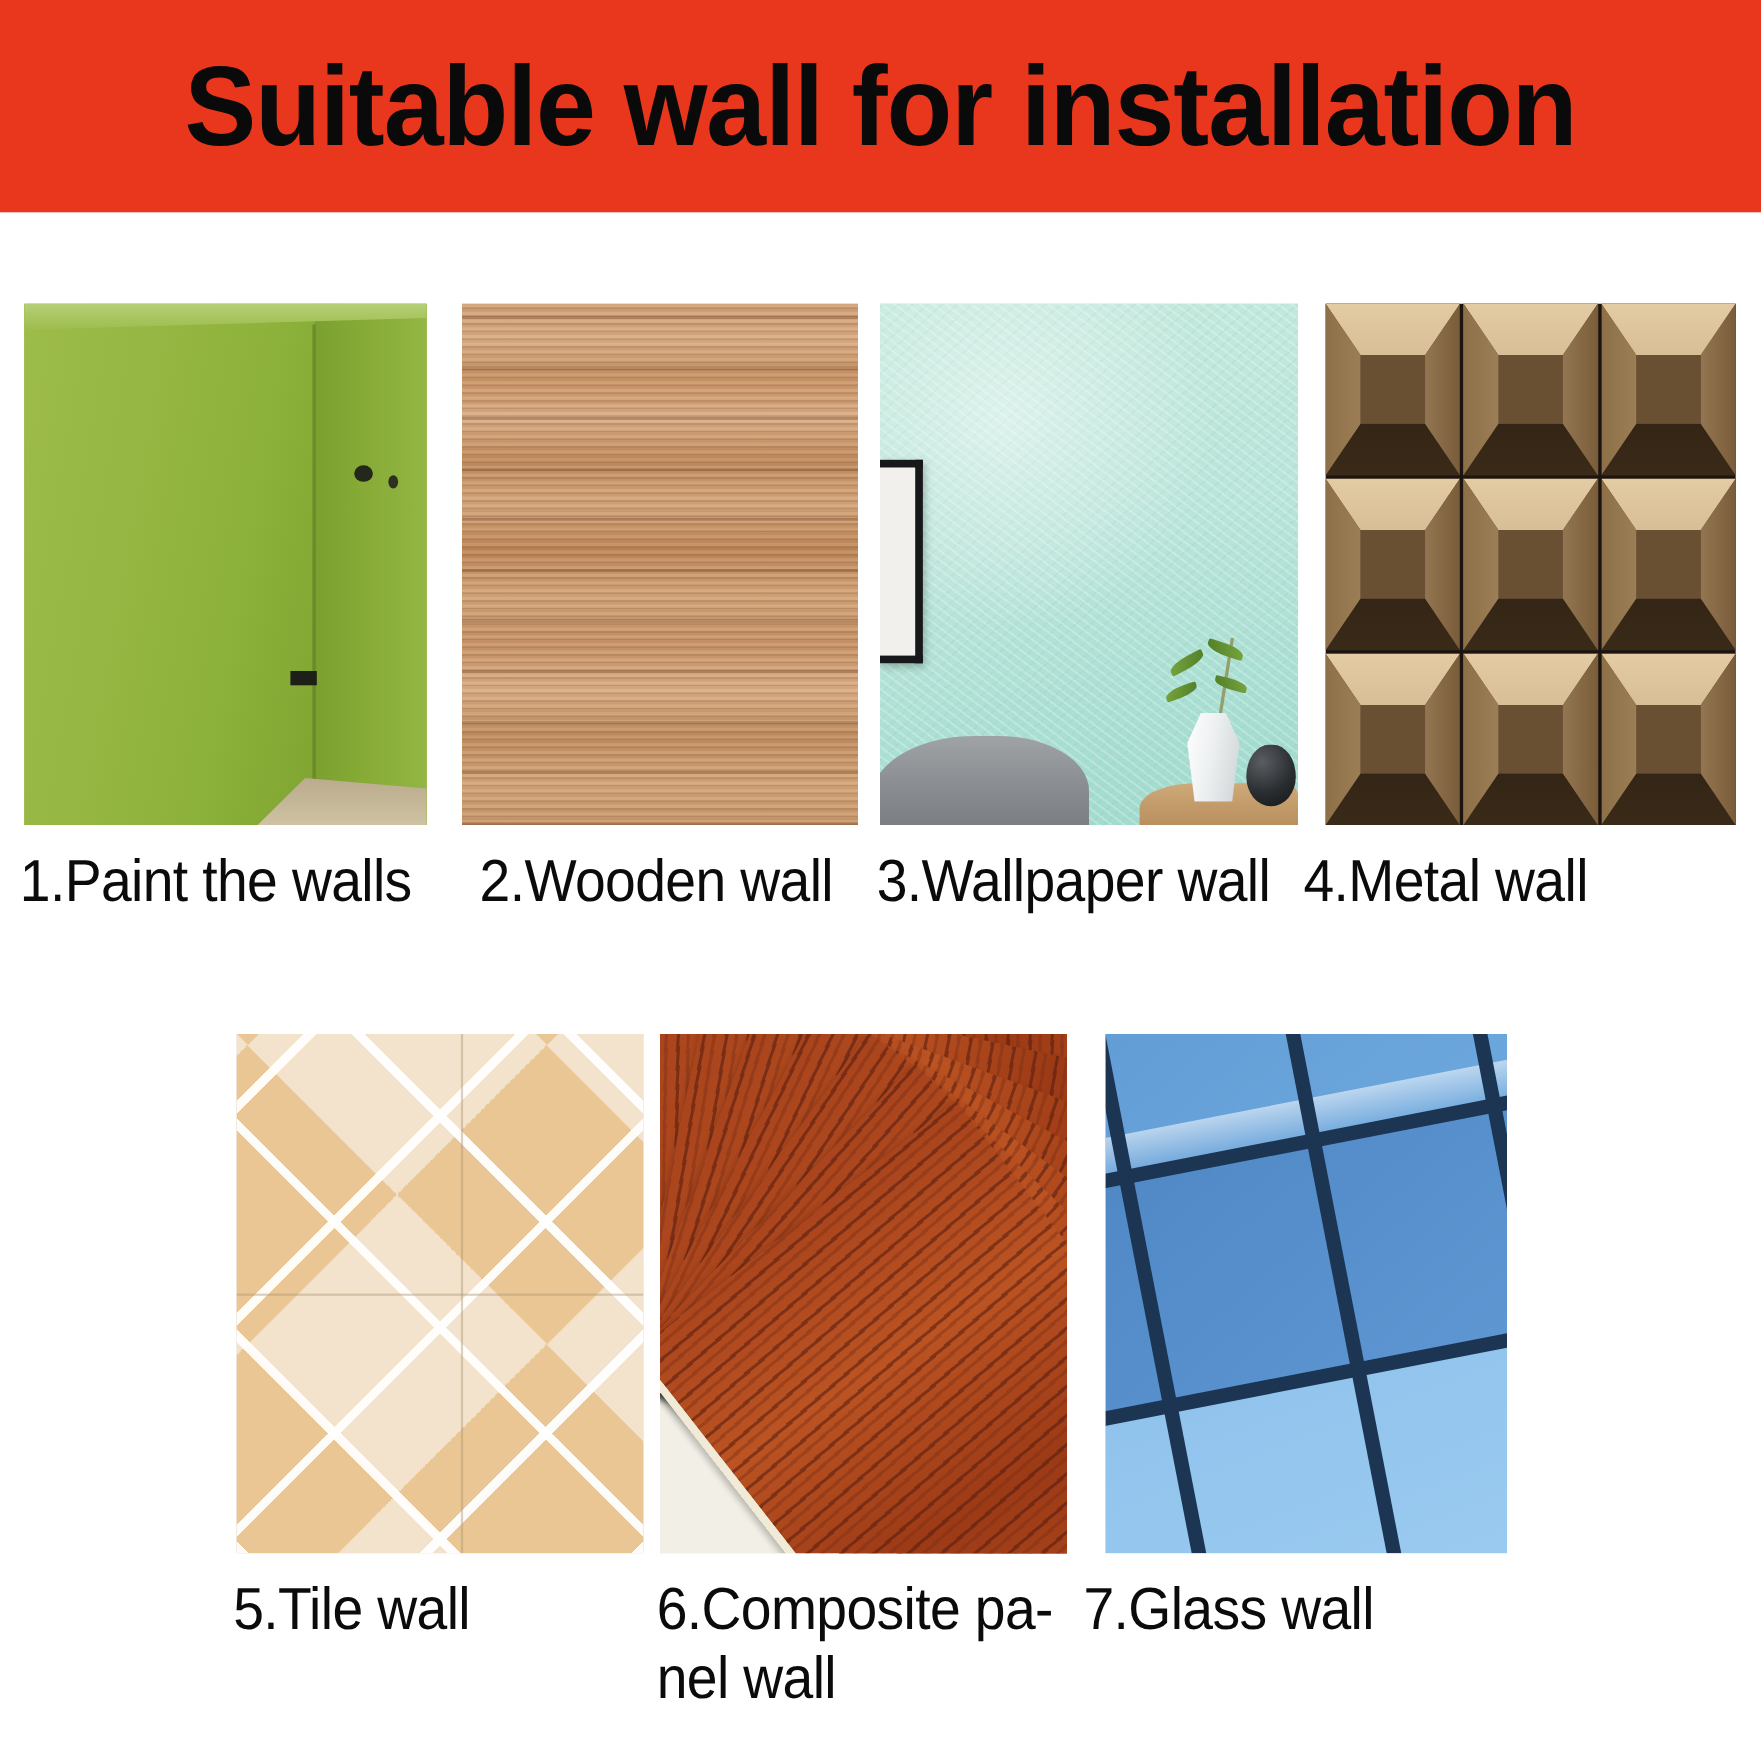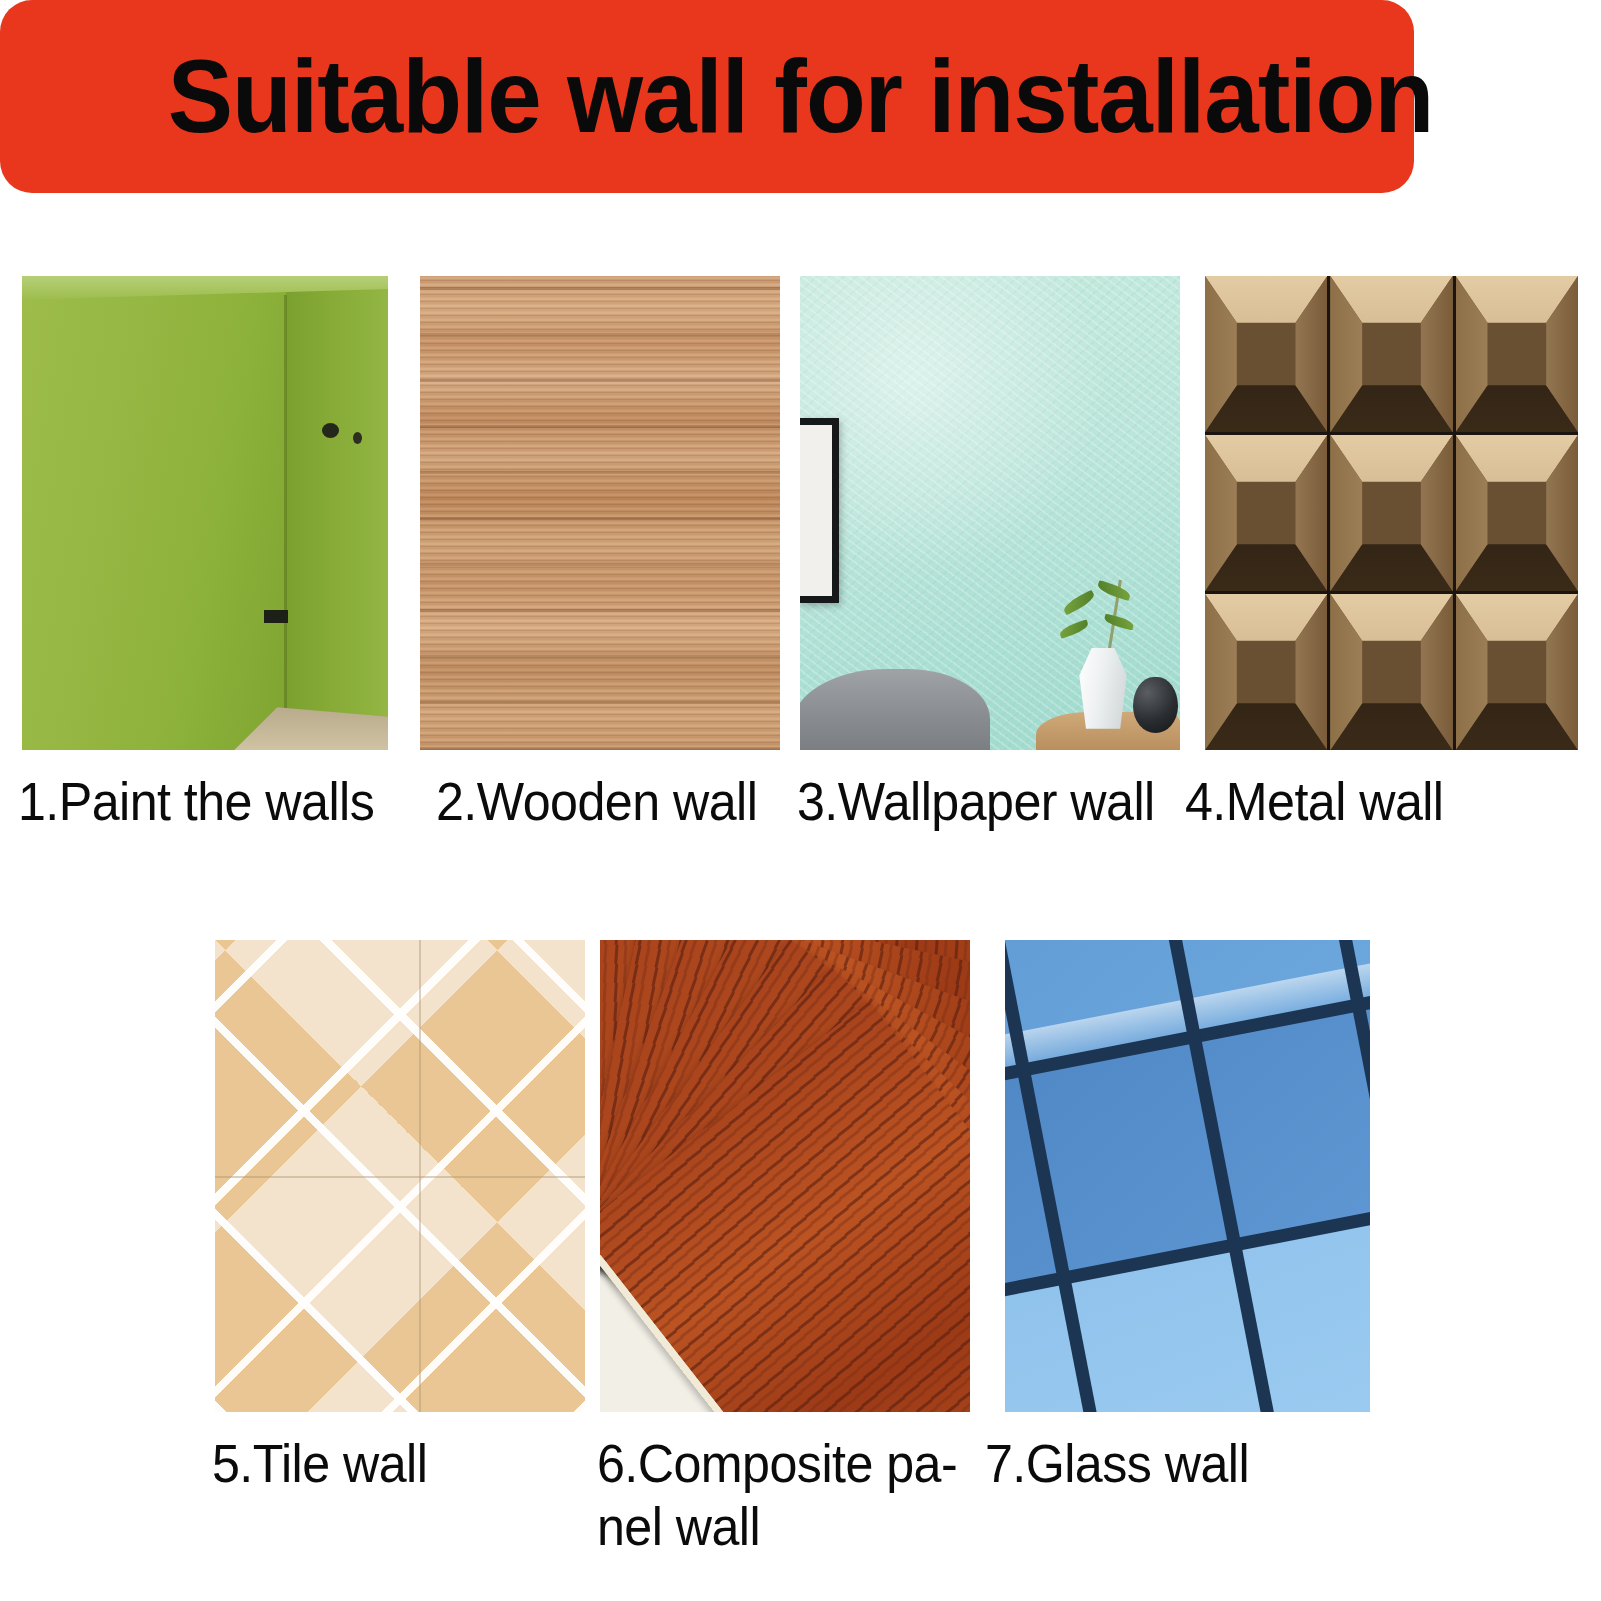--- a/index.html
+++ b/index.html
@@ -13,24 +13,23 @@
     overflow: hidden;
     font-family: "Liberation Sans", sans-serif;
     position: relative;
   }
 
   
   .banner {
     position: absolute;
     left: 0;
     top: 0;
-    width: 1414px;
+    width: 1601px;
     height: 193px;
     background: #e8371c;
-    border-radius: 32px;
   }
   .banner-title {
     position: absolute;
     left: 0;
     top: 0;
     width: 1601px;
     height: 193px;
     display: flex;
     align-items: center;
     justify-content: center;

